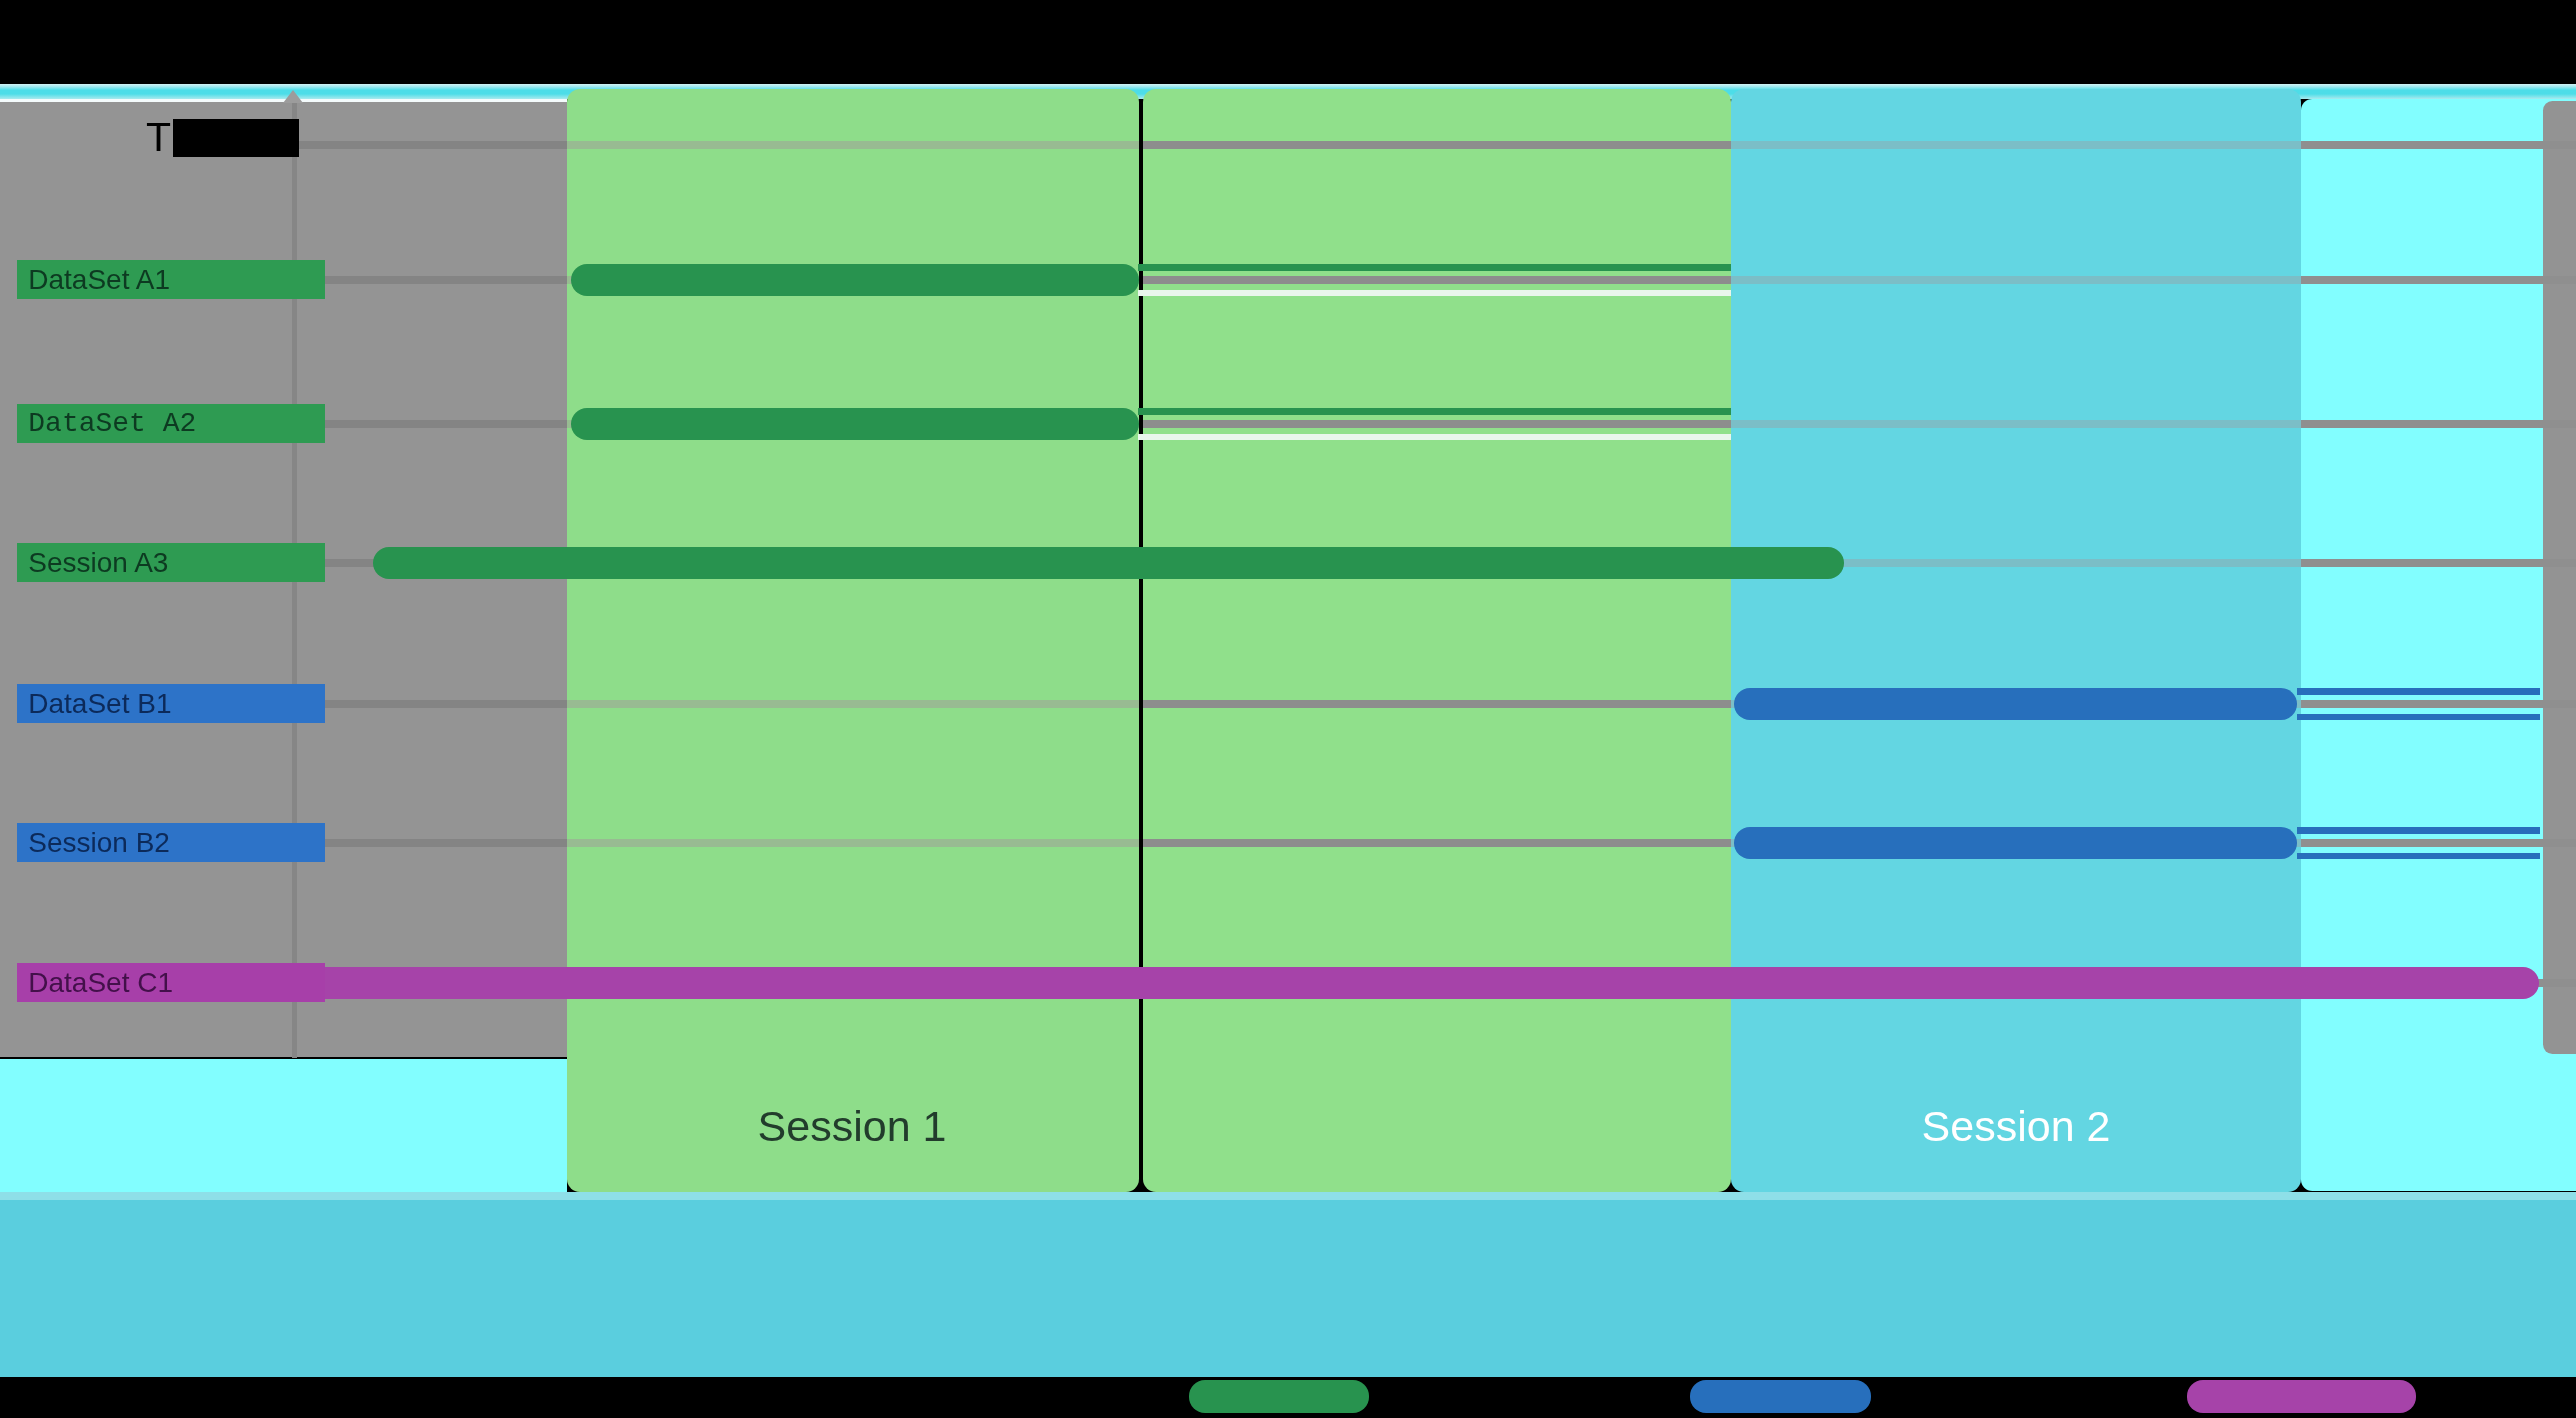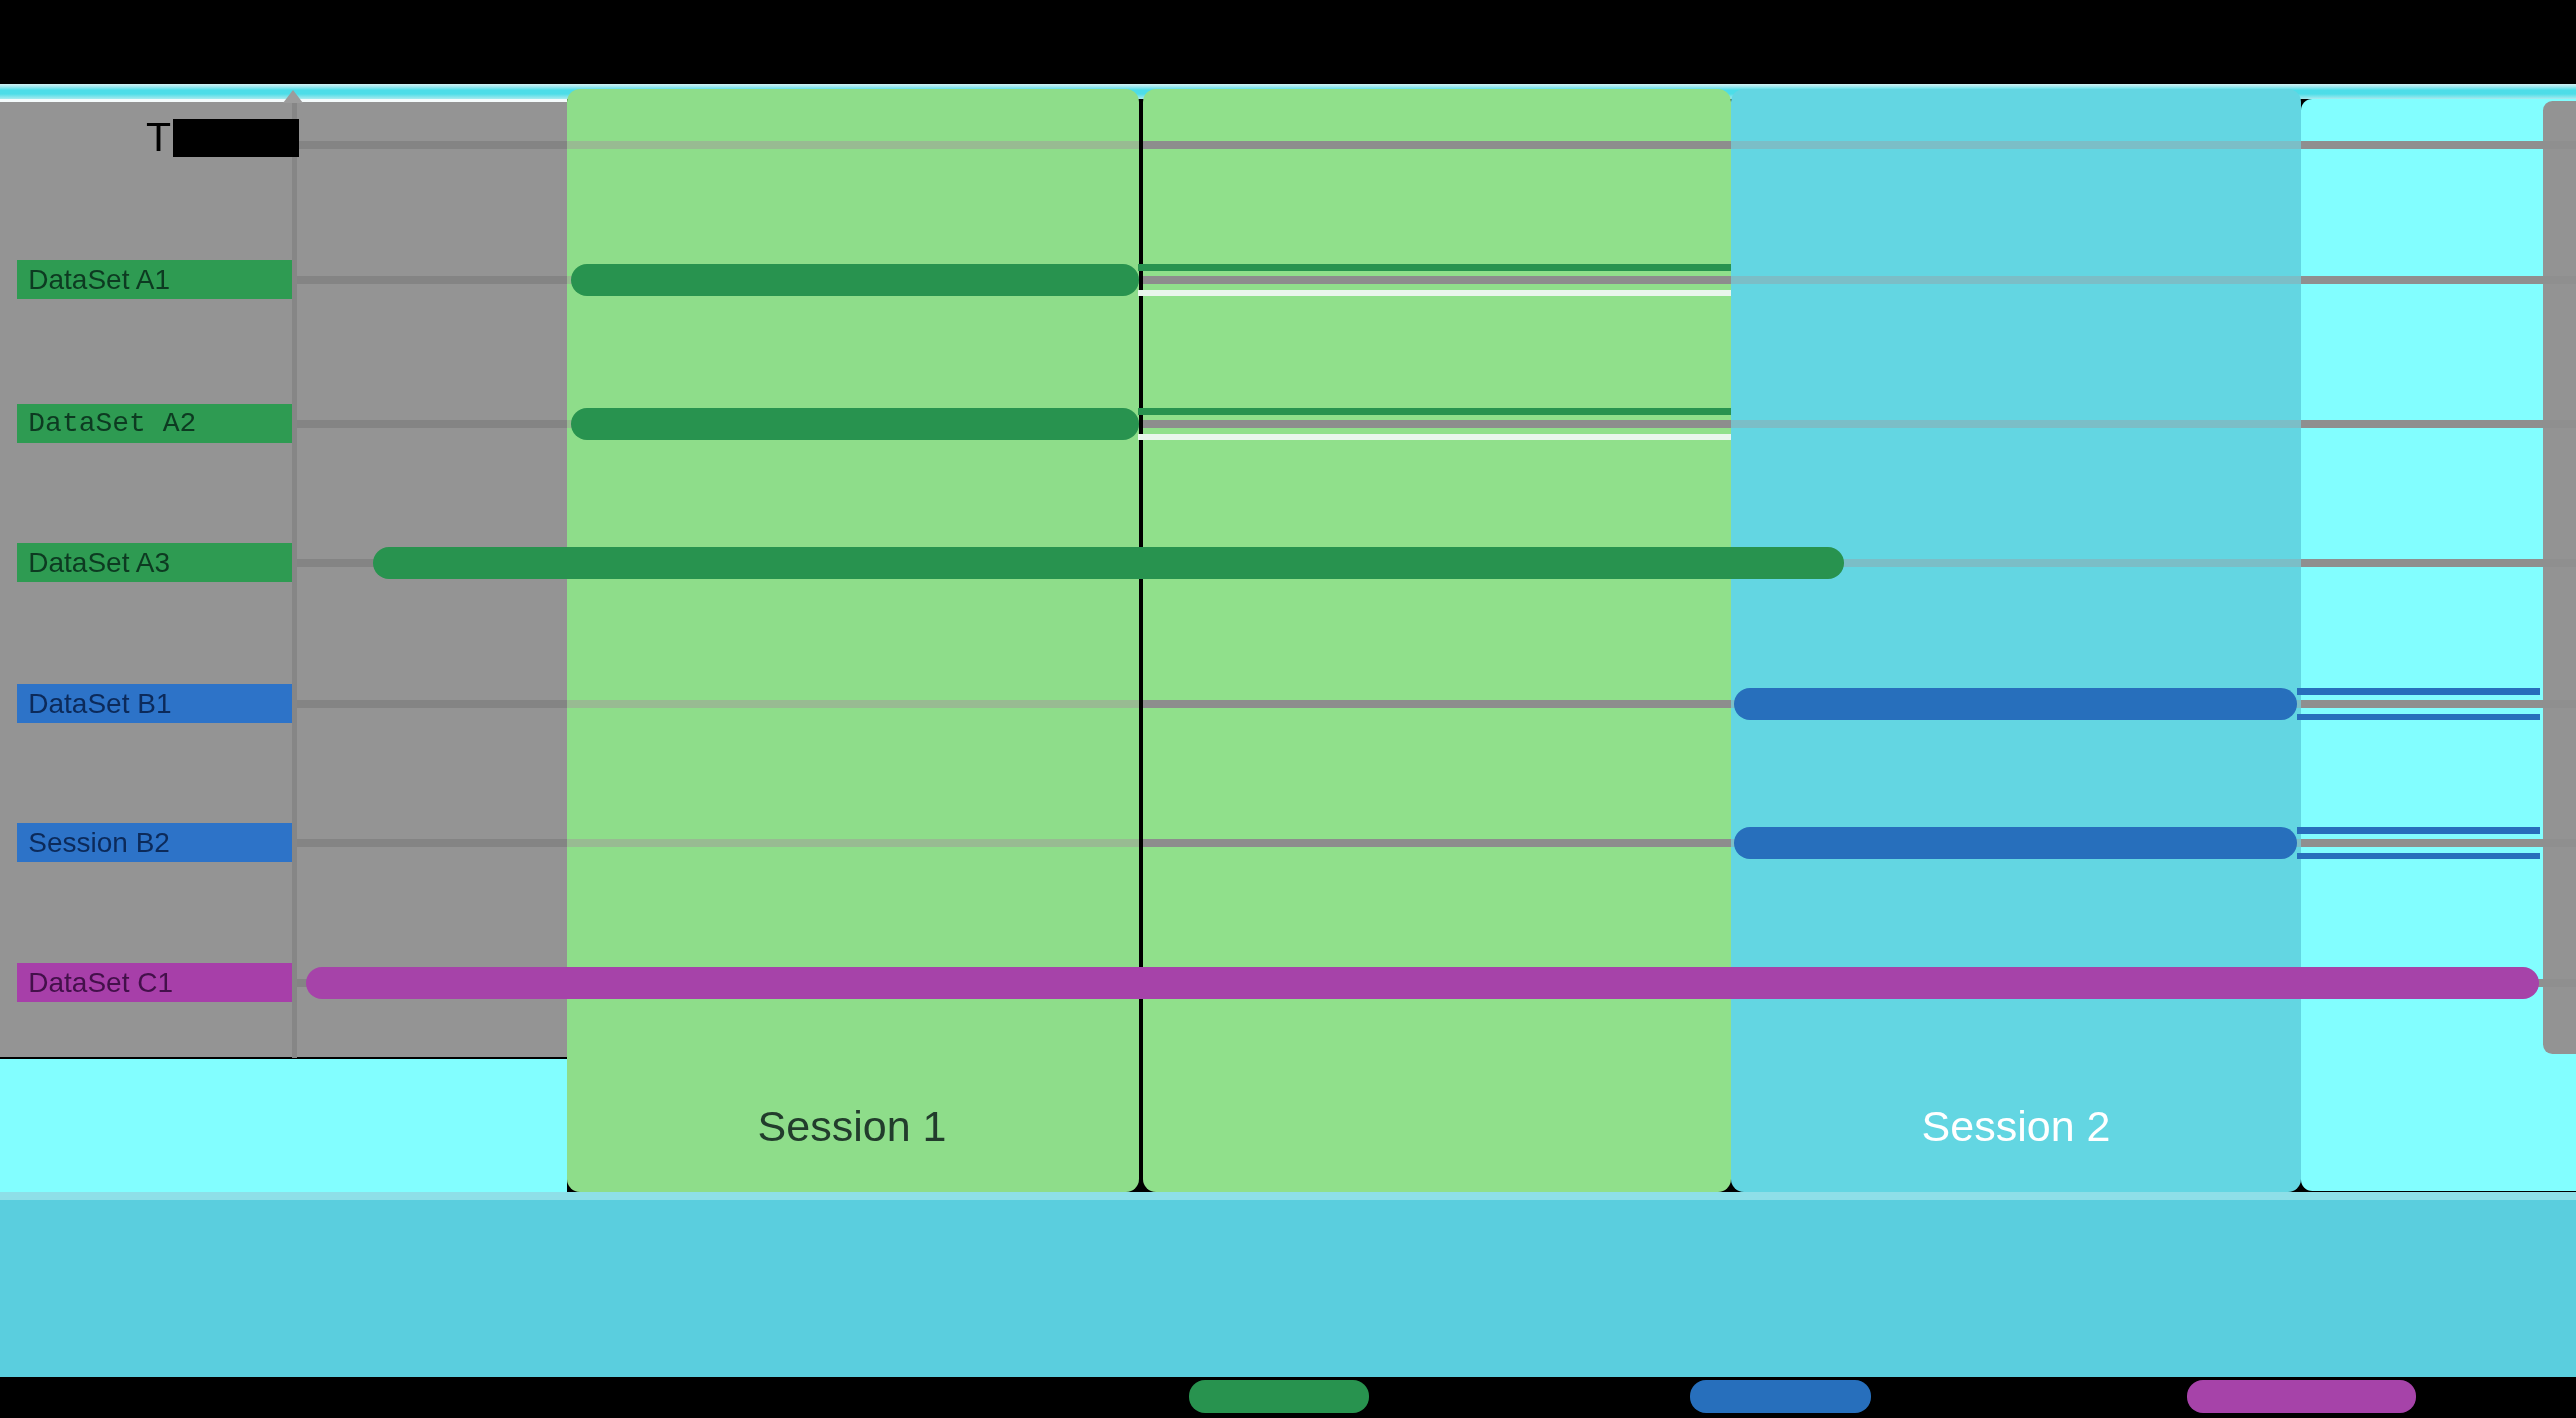--- a/index.html
+++ b/index.html
@@ -15,21 +15,21 @@
   .plot-bg { left:0; top:103px; width:567px; height:955px; background:#949494; border-top:3.8px solid #f4fbfc; box-sizing:content-box; margin-top:-3.8px; }
   .aqua-block { left:0; top:1059px; width:567px; height:133px; background:#82feff; }
   .pale-band { left:2301px; top:99px; width:275px; height:1092px; background:#82feff; border-radius:11.3px 0 0 11.3px; }
   .scroll-thumb { left:2543px; top:101px; width:33px; height:953px; background:#939393; border-radius:9.4px 0 0 9.4px; }
   .band { top:89px; height:1103px; border-radius:13px; }
   .gridline { height:7.5px; }
   .axis-line { left:292px; top:103px; width:4.7px; height:955px; background:#868686; }
   .axis-tick { left:283px; top:90px; width:0; height:0; border-left:10.3px solid transparent; border-right:10.3px solid transparent; border-bottom:13px solid #9c9c9c; }
   .bar { height:32px; border-radius:16px; }
   .bar-tail { height:32px; box-sizing:border-box; background:transparent; }
-  .row-label { left:17px; width:275px; height:39px; font-size:28px; line-height:39px; padding-left:11.3px; box-sizing:border-box; white-space:nowrap; overflow:hidden; }
+  .row-label { left:17px; width:308px; height:39px; font-size:28px; line-height:39px; padding-left:11.3px; box-sizing:border-box; white-space:nowrap; overflow:hidden; }
   .session-label { font-size:43px; transform:translate(-50%,-50%); white-space:nowrap; }
   .title-wrap { left:146px; top:116px; height:43px; display:flex; align-items:center; }
   .title-visible { font-size:41px; color:#000; line-height:43px; }
   .redaction-box { width:126px; height:38px; background:#000; margin-left:1.9px; }
   .bottom-stripe { left:0; top:1192px; width:2576px; height:8.4px; background:#8edfe8; }
   .bottom-teal { left:0; top:1200px; width:2576px; height:177px; background:#5acede; }
   .bottom-black { left:0; top:1378px; width:2576px; height:41px; background:#000; }
   .legend-pill { top:1380px; height:33px; border-radius:16px; }
 </style>
 </head>
@@ -95,21 +95,21 @@
       <div class="abs bar" style="left: 373px; width: 1471px; top: 547px; background: rgb(40, 147, 79);"></div>
       <div class="abs bar" style="left: 1734px; width: 563px; top: 688px; background: rgb(39, 111, 188);"></div>
       <div class="abs bar-tail" style="left: 2297px; width: 243px; top: 688px; border-top: 7.5px solid rgb(39, 111, 188); border-bottom: 6.6px solid rgb(39, 111, 188);"></div>
       <div class="abs bar" style="left: 1734px; width: 563px; top: 827px; background: rgb(39, 111, 188);"></div>
       <div class="abs bar-tail" style="left: 2297px; width: 243px; top: 827px; border-top: 7.5px solid rgb(39, 111, 188); border-bottom: 6.6px solid rgb(39, 111, 188);"></div>
       <div class="abs bar" style="left: 306px; width: 2233px; top: 967px; background: rgb(166, 67, 169);"></div>
     </div>
   <div class="abs" id="row-labels-layer">
       <div class="abs row-label" style="top: 260px; background: rgb(46, 155, 82); color: rgb(13, 58, 33);">DataSet A1</div>
       <div class="abs row-label" style="top: 404px; background: rgb(46, 155, 82); color: rgb(13, 58, 33); font-family: Liberation Mono, monospace;">DataSet A2</div>
-      <div class="abs row-label" style="top: 543px; background: rgb(46, 155, 82); color: rgb(13, 58, 33);">DataSet A3</div>
+      <div class="abs row-label" style="top: 543px; background: rgb(46, 155, 82); color: rgb(13, 58, 33);">Session A3</div>
       <div class="abs row-label" style="top: 684px; background: rgb(45, 115, 200); color: rgb(12, 42, 90);">DataSet B1</div>
       <div class="abs row-label" style="top: 823px; background: rgb(45, 115, 200); color: rgb(12, 42, 90);">Session B2</div>
       <div class="abs row-label" style="top: 963px; background: rgb(167, 63, 169); color: rgb(67, 16, 74);">DataSet C1</div>
     </div>
   <div class="abs" id="session-labels-layer">
       <div class="abs session-label" style="left: 852px; top: 1126px; color: rgb(34, 60, 44);">Session 1</div>
       <div class="abs session-label" style="left: 2016px; top: 1126px; color: #ffffff;">Session 2</div>
     </div>
 
   <div class="abs title-wrap">

